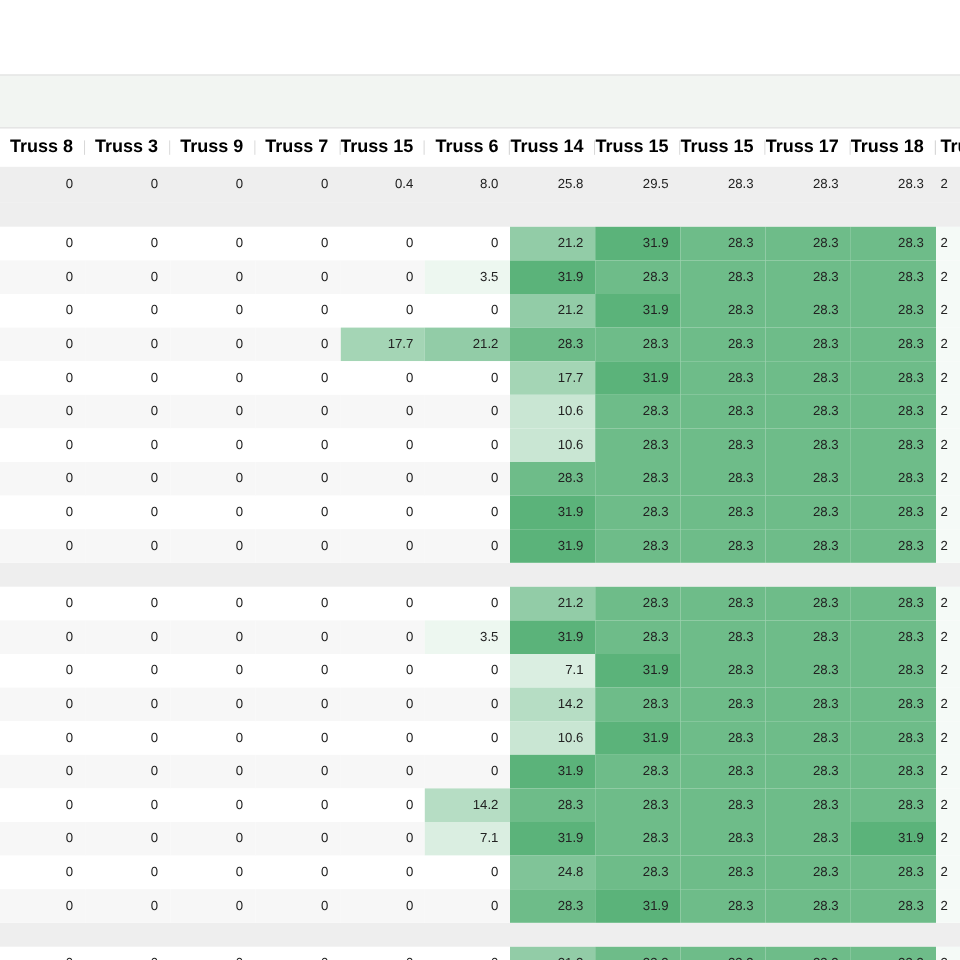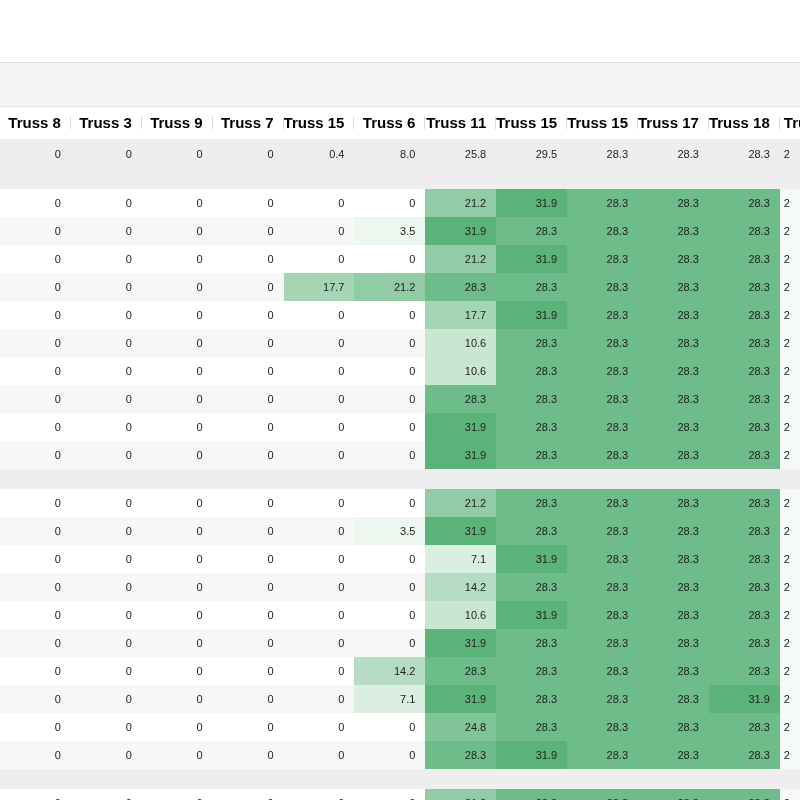--- a/index.html
+++ b/index.html
@@ -25,21 +25,21 @@
   <div class="top-blank"></div>
   <div class="hdr-band"></div>
   <div id="grid">
       <div class="row hdr">
         <div class="cell">Truss 8</div>
         <div class="cell">Truss 3</div>
         <div class="cell">Truss 9</div>
         <div class="cell">Truss 7</div>
         <div class="cell">Truss 15</div>
         <div class="cell">Truss 6</div>
-        <div class="cell">Truss 11</div>
+        <div class="cell">Truss 14</div>
         <div class="cell">Truss 15</div>
         <div class="cell">Truss 15</div>
         <div class="cell">Truss 17</div>
         <div class="cell">Truss 18</div>
         <div class="cell partial">Truss</div>
       </div>
       <div class="row summary">
         <div class="cell nofill">0</div>
         <div class="cell nofill">0</div>
         <div class="cell nofill">0</div>

